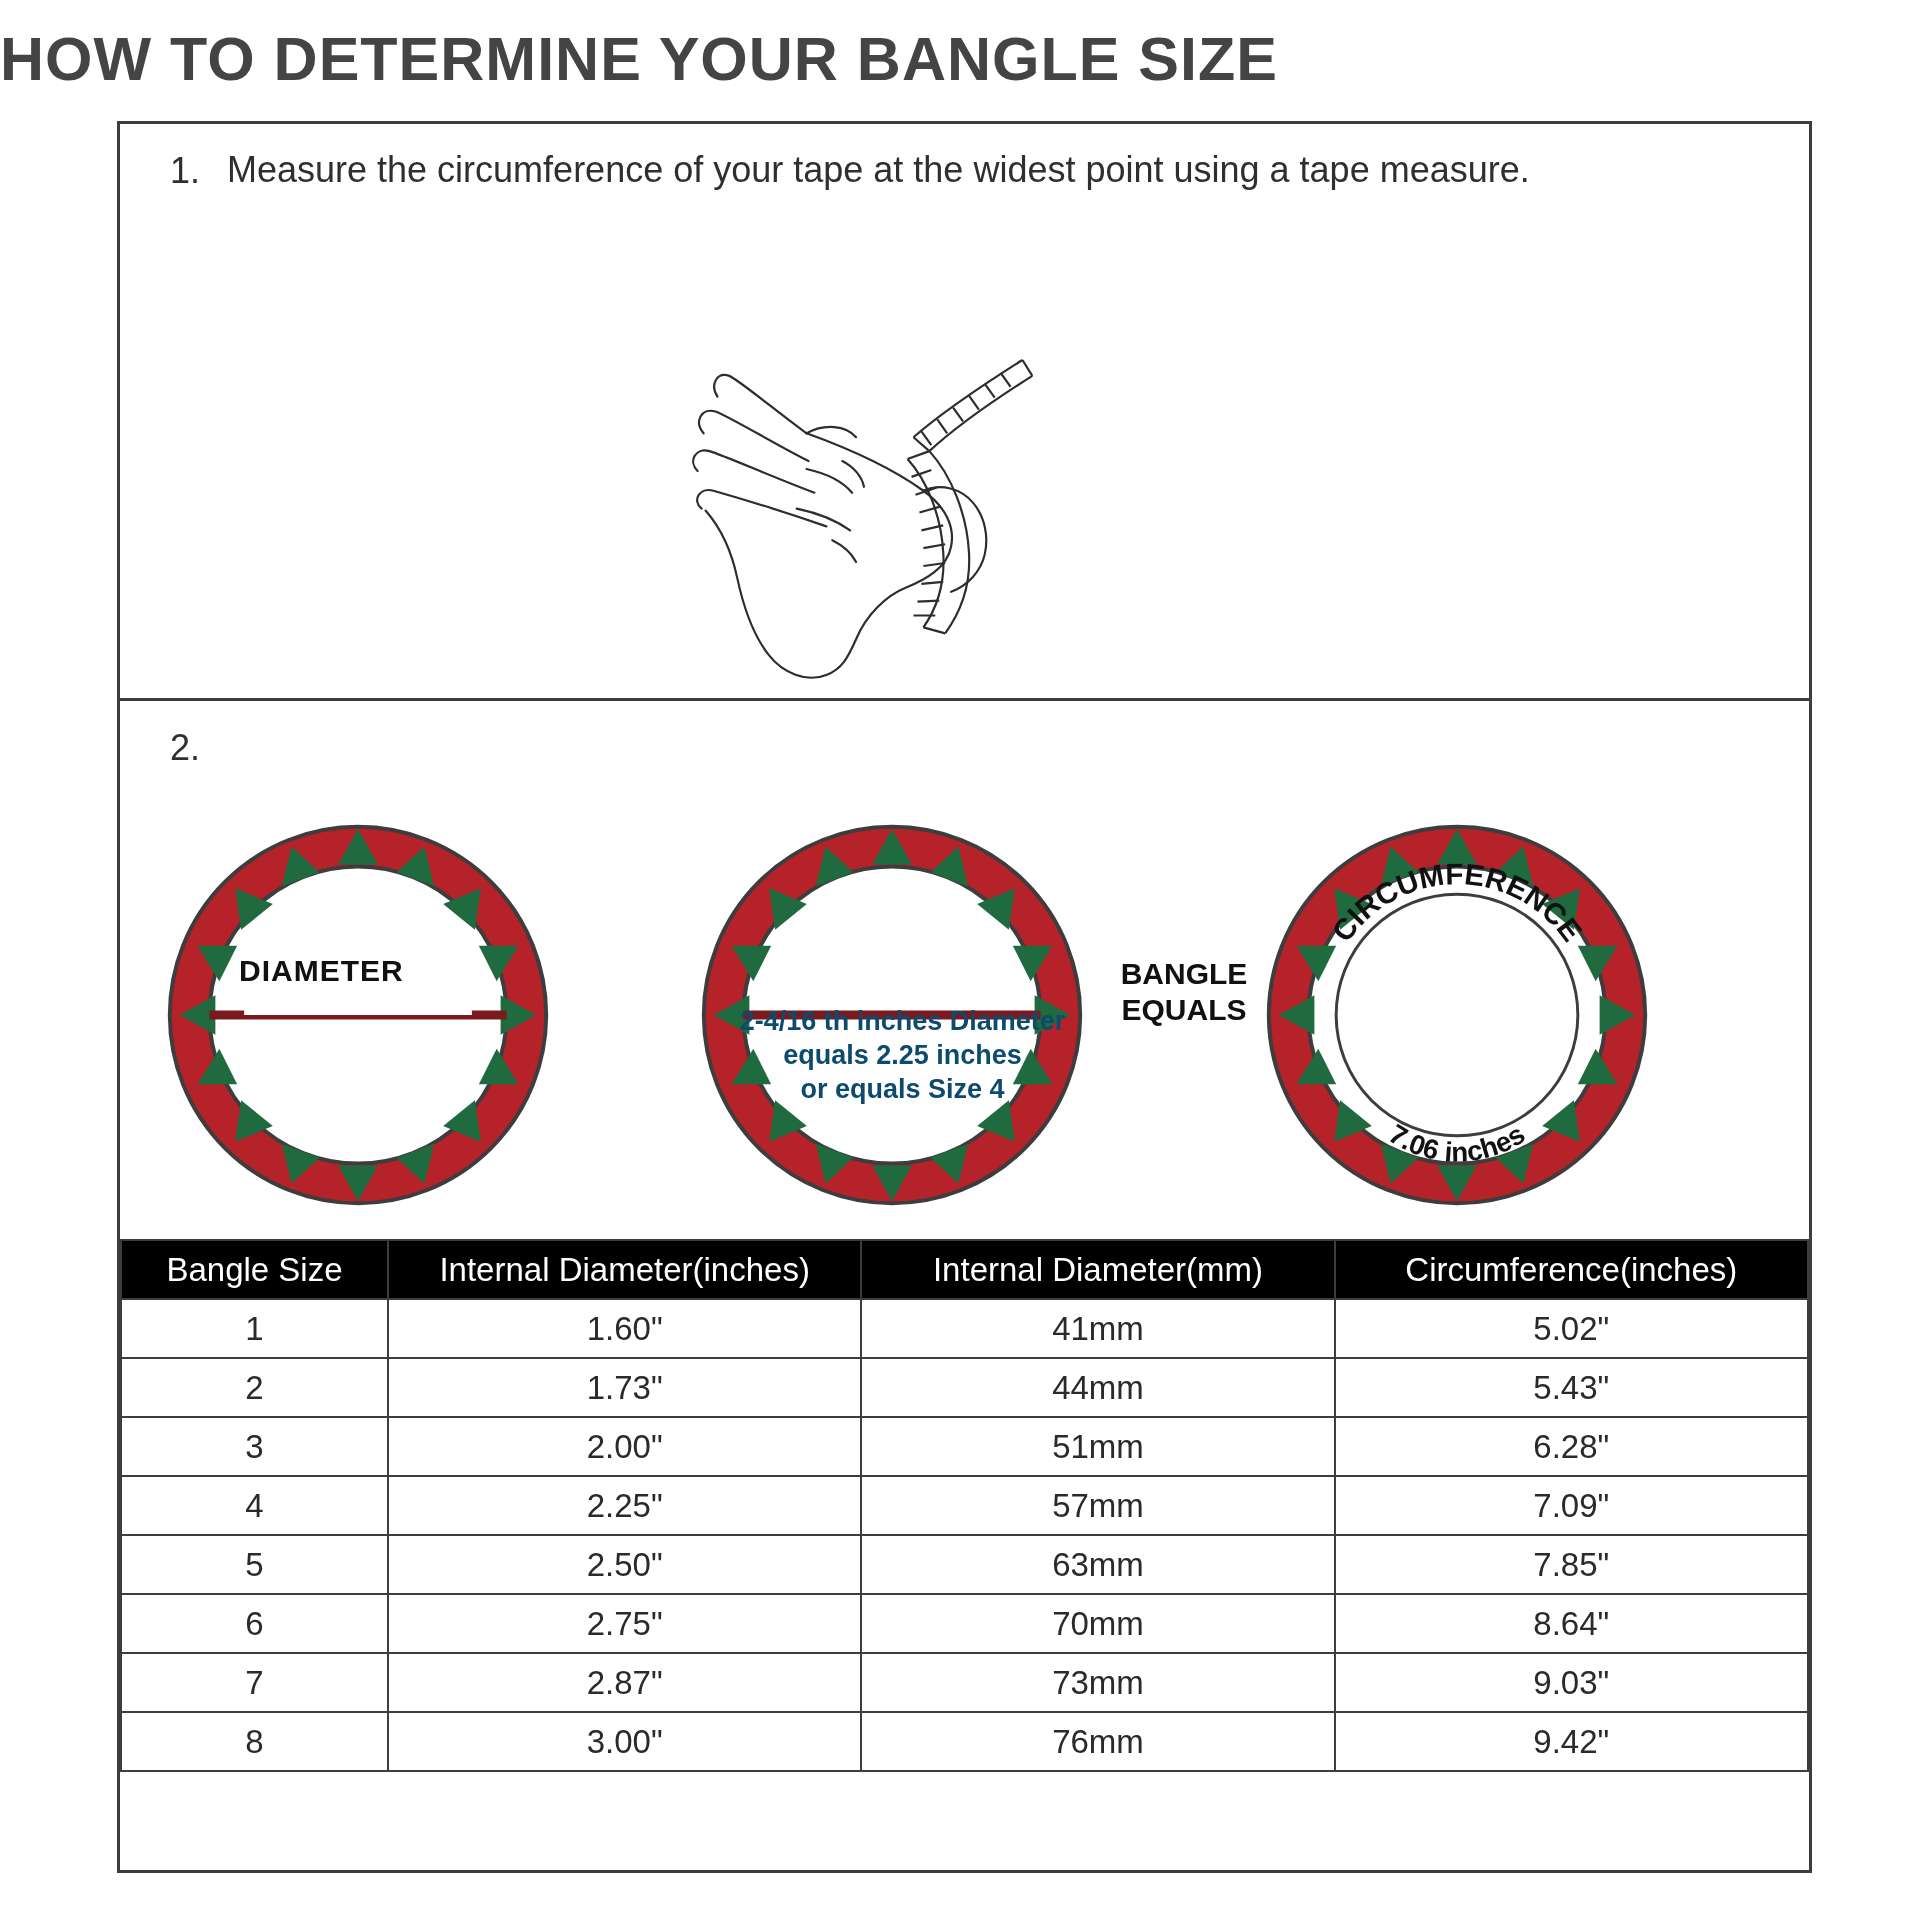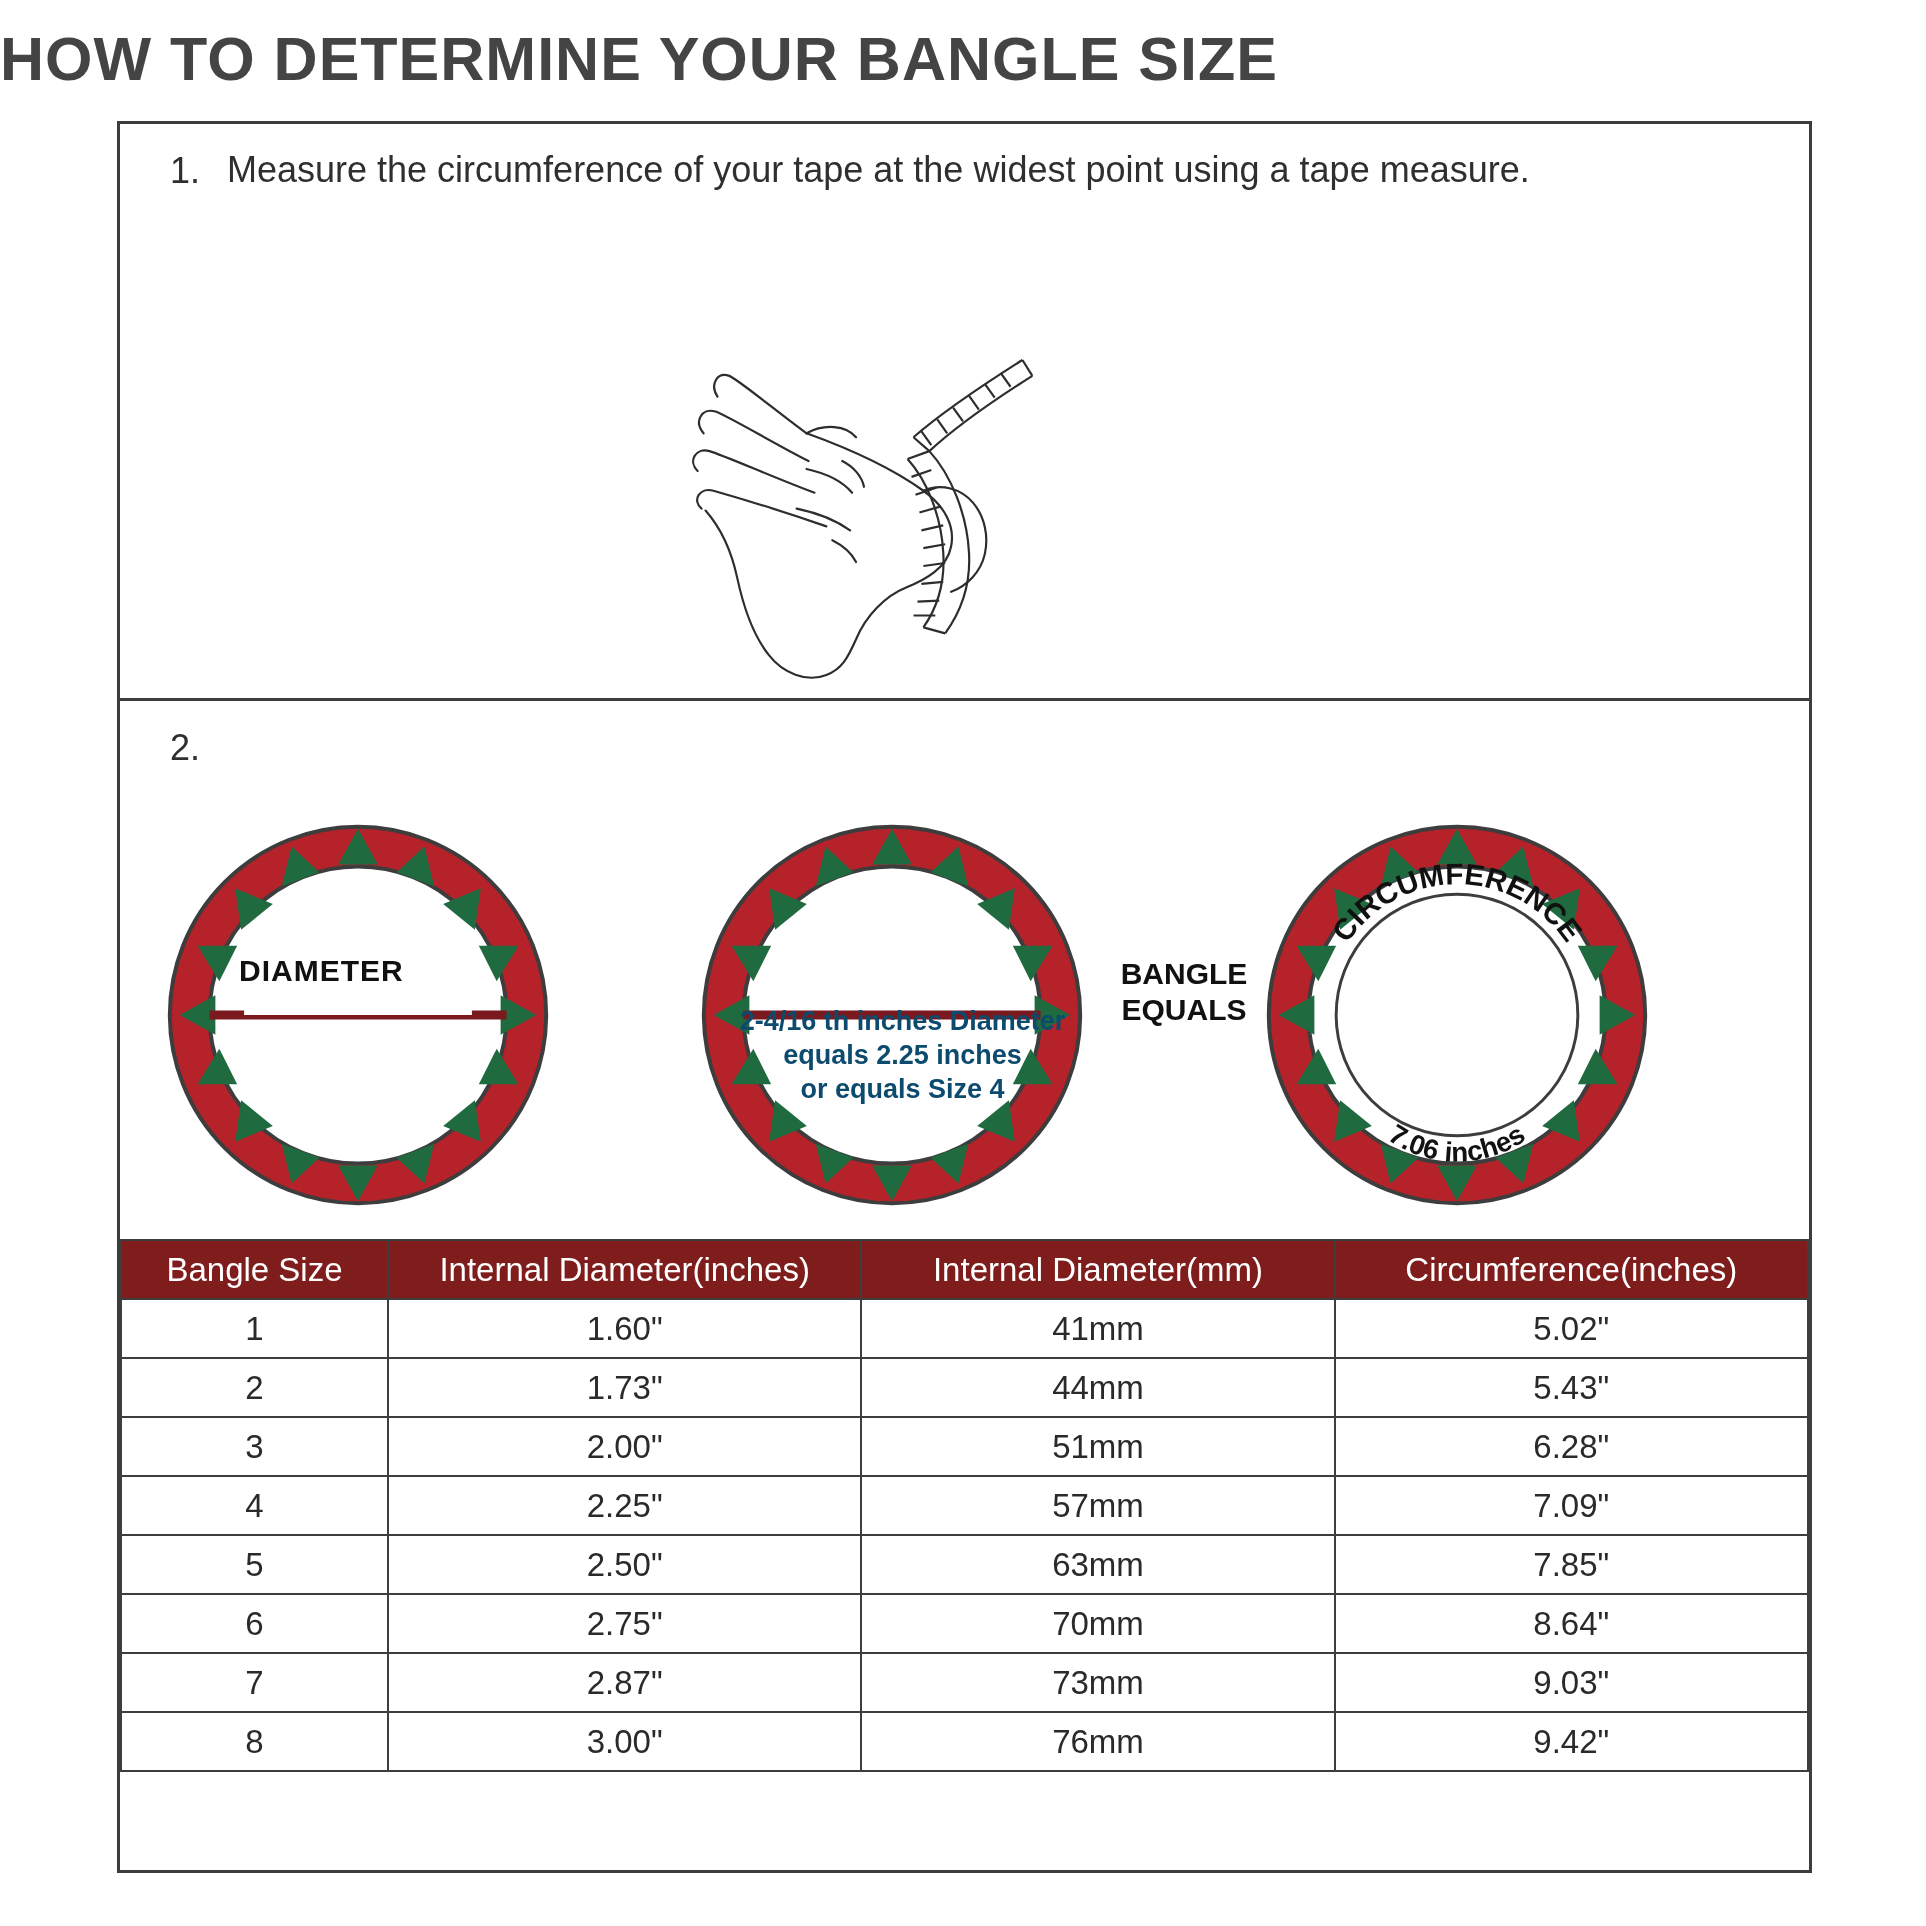--- a/index.html
+++ b/index.html
@@ -121,21 +121,21 @@
   }
   table.size-table {
     position: absolute;
     left: 0;
     top: 1115px;
     width: 1689px;
     border-collapse: collapse;
     font-size: 33px;
   }
   table.size-table th {
-    background: #7f1d1d;
+    background: #000000;
     color: #ffffff;
     font-weight: normal;
     border: 2px solid #3d3d3d;
     height: 55px;
     font-size: 33px;
   }
   table.size-table td {
     border: 2px solid #3d3d3d;
     text-align: center;
     height: 55px;

